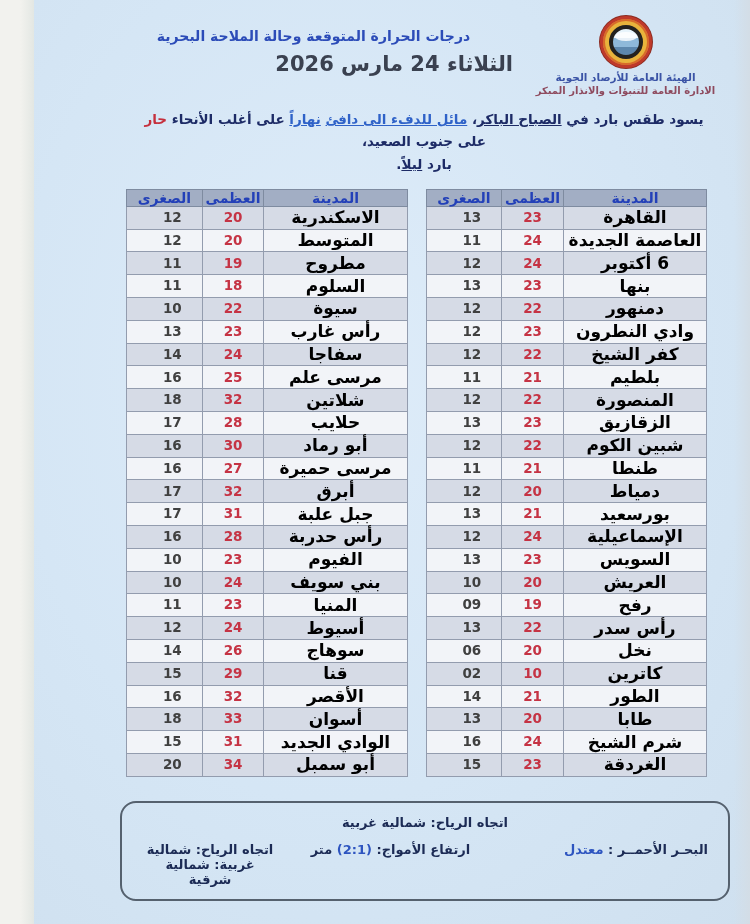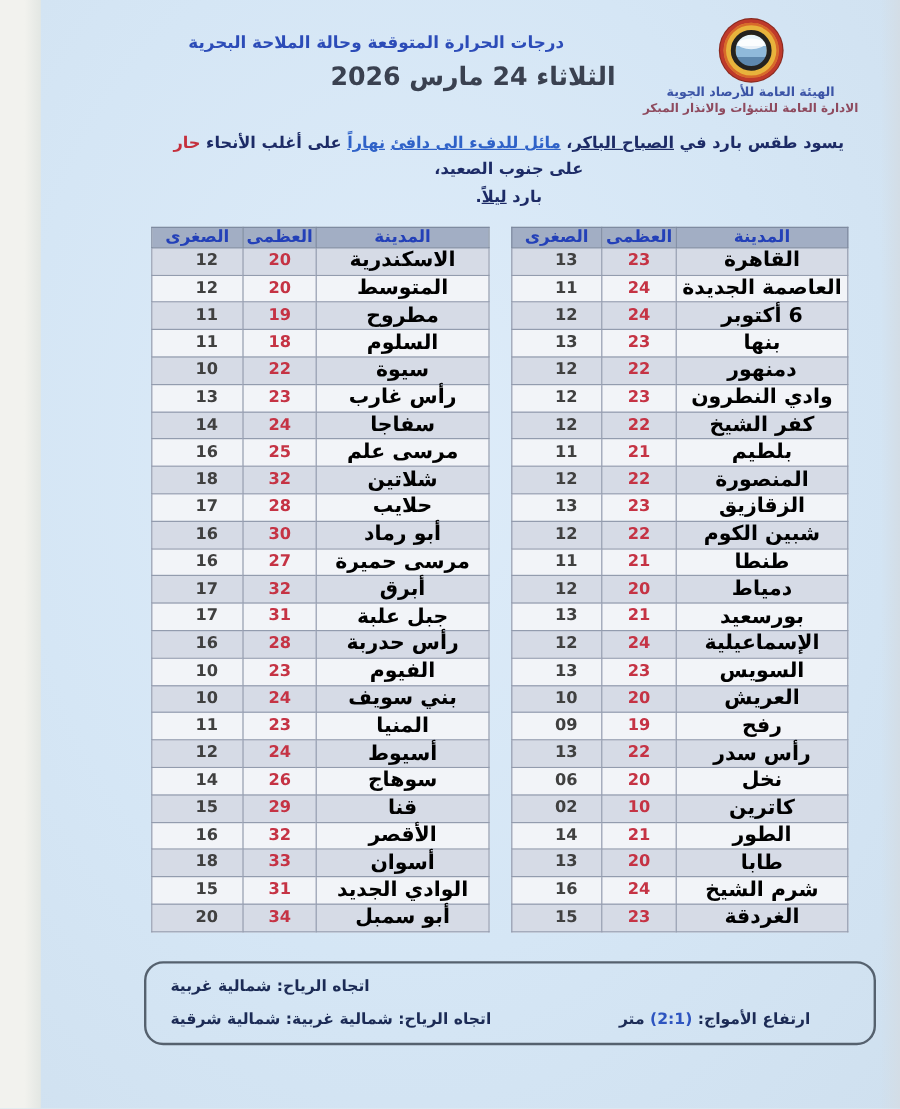--- a/index.html
+++ b/index.html
@@ -60,21 +60,21 @@
   .temp-table td.city { color:#000000; font-size:17px; }
   .temp-table td.max { color:#c53344; }
   .temp-table td.min { color:#404040;padding-left:16px; }
   
   .marine-box { margin: 24px 14px 0 46px; border: 2.5px solid #55616e; border-radius: 16px;
     padding: 12px 20px; display:flex; flex-direction:column; gap:12px; }
   .marine-row { display:flex; flex-direction:row; align-items:baseline;
     font-size:13px; font-weight:bold; color:#1c2b55; }
   .marine-sea { width: 205px; }
   .marine-waves { width: 225px; text-align:center; }
-  .marine-wind { flex:1; text-align:left; }
+  .marine-wind { flex:1; text-align:center; }
   .sea-state { color:#2e55c0; }
   .waves-value { color:#2e55c0; }
 </style>
 </head>
 <body>
 
 <div class="page">
   <div class="scan-edge-right"></div>
   <div class="scan-edge-rightside"></div>
 
@@ -385,20 +385,24 @@
           </tbody>
       </table>
 
     </div>
 
     <div class="marine-box">
       <div class="marine-row">
         <div class="marine-wind">اتجاه الرياح: شمالية غربية</div>
       </div>
       <div class="marine-row">
+        <div class="marine-sea">
+          <span>البحـر الأحمــر : </span>
+          <span class="sea-state">معتدل</span>
+        </div>
         <div class="marine-waves">
           <span>ارتفاع الأمواج:</span>
           <span class="waves-value" dir="ltr">(2:1)</span>
           <span>متر</span>
         </div>
         <div class="marine-wind">اتجاه الرياح: شمالية غربية: شمالية شرقية</div>
       </div>
     </div>
 
   </div>

